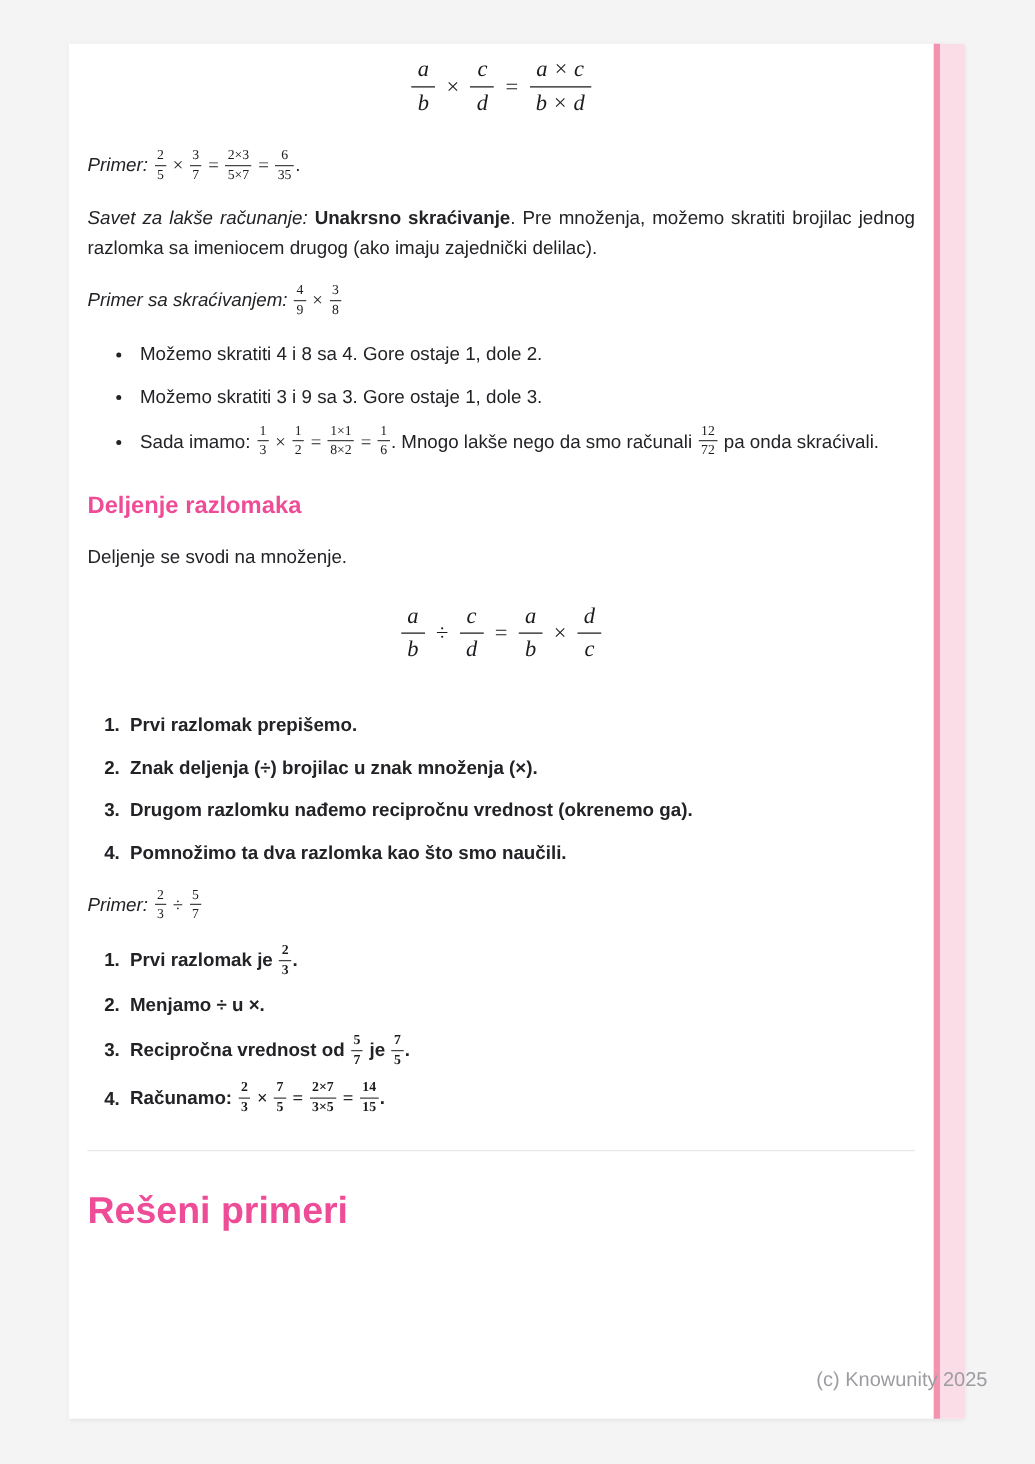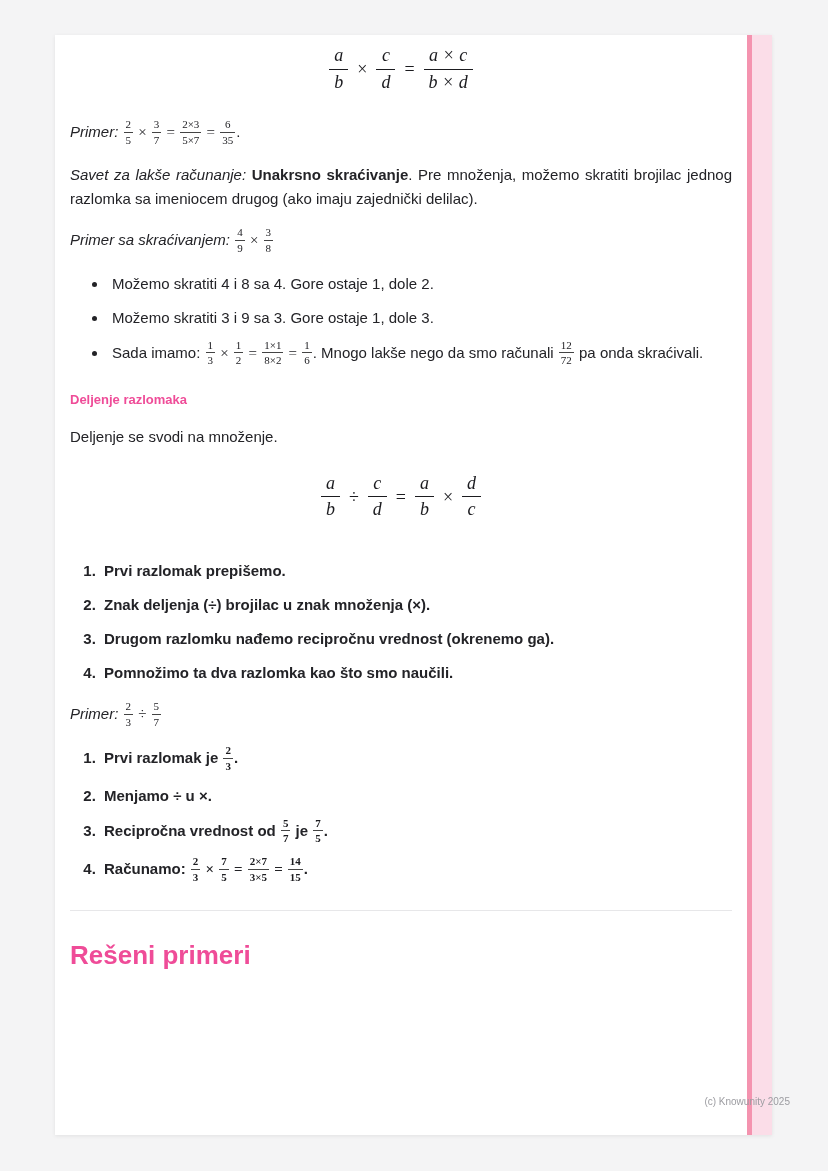--- a/index.html
+++ b/index.html
@@ -46,27 +46,27 @@
   .content p { margin: 0 0 16px; }
   .para-justify { text-align: justify; }
 
   ul.bullets { margin: 0 0 18px; padding-left: 38px; }
   ul.bullets li { margin-bottom: 10px; padding-left: 4px; }
   ol.steps { margin: 0 0 16px; padding-left: 30px; }
   ol.steps li { margin-bottom: 10px; padding-left: 4px; font-weight: bold; }
 
   h3.section-h {
     color: var(--accent, #ef4c98);
-    font-size: 13px;
+    font-size: 19px;
     font-weight: 700;
     margin: 22px 0 14px;
   }
   h2.big-h {
     color: var(--accent, #ef4c98);
-    font-size: 26px;
+    font-size: 30px;
     font-weight: 700;
     margin: 0;
   }
   hr.divider {
     border: none;
     border-top: 1px solid #e7e7e9;
     margin: 26px 0 24px;
   }
 
   .display-math {
@@ -105,21 +105,21 @@
     color: #1b1b1f;
   }
   .ifrac .num { border-bottom: 1px solid #444; padding: 0 2px 1px; }
   .ifrac .den { padding: 1px 2px 0; }
   .iop { font-family: "Liberation Serif", serif; }
 
   .footer-note {
     position: absolute;
     right: 38px;
     top: 1096px;
-    font-size: 10px;
+    font-size: 16px;
     color: #9c9ca1;
     z-index: 5;
   }
 </style>
 </head>
 <body>
 
 <div class="page">
   <div class="card">
     <div class="content">

